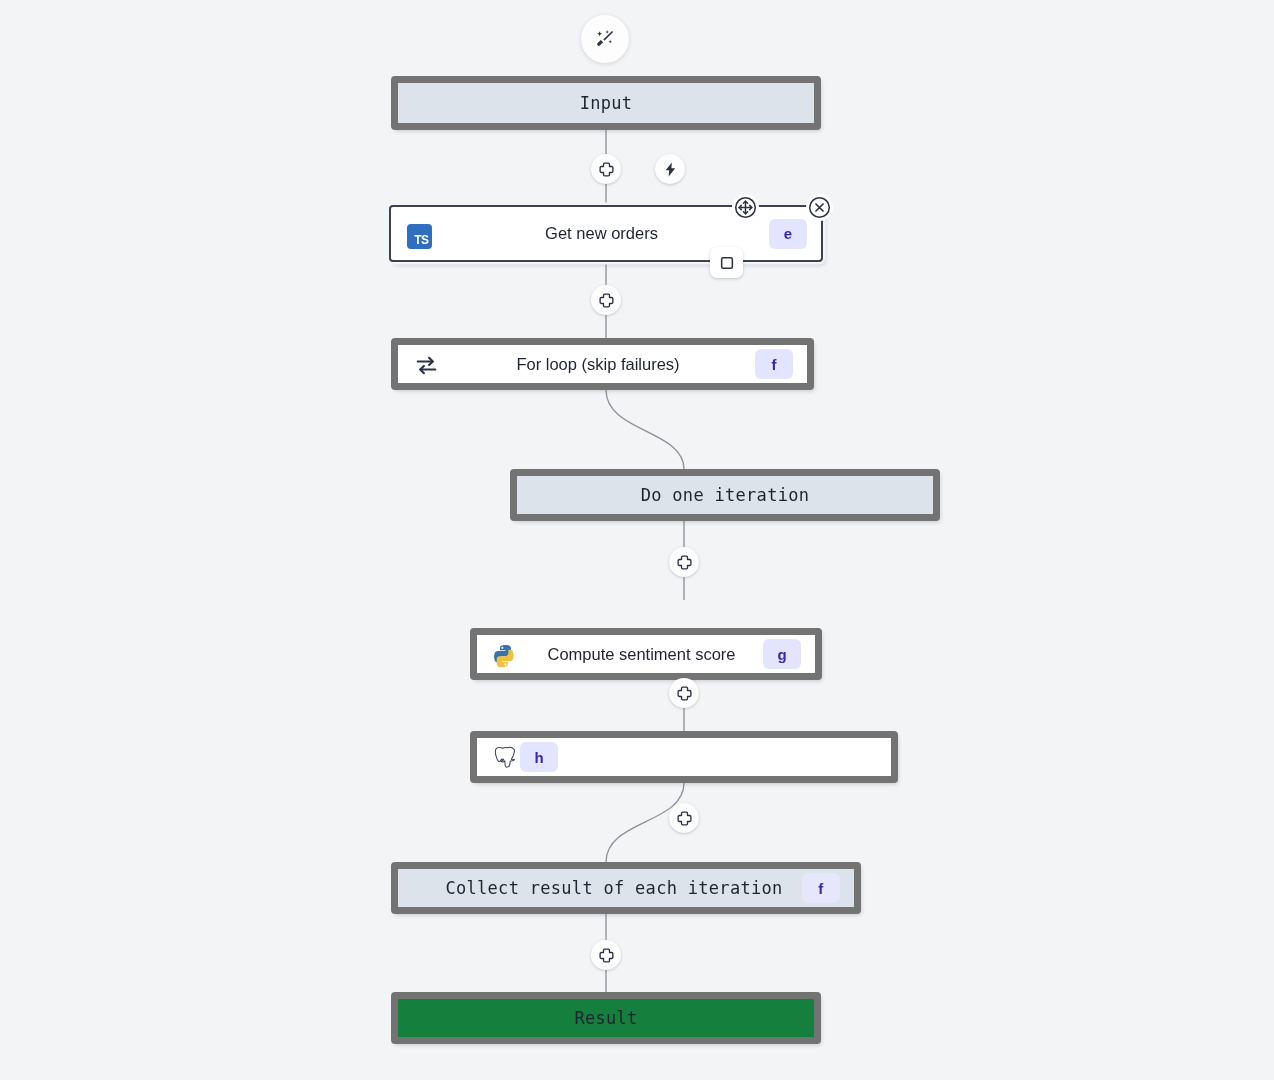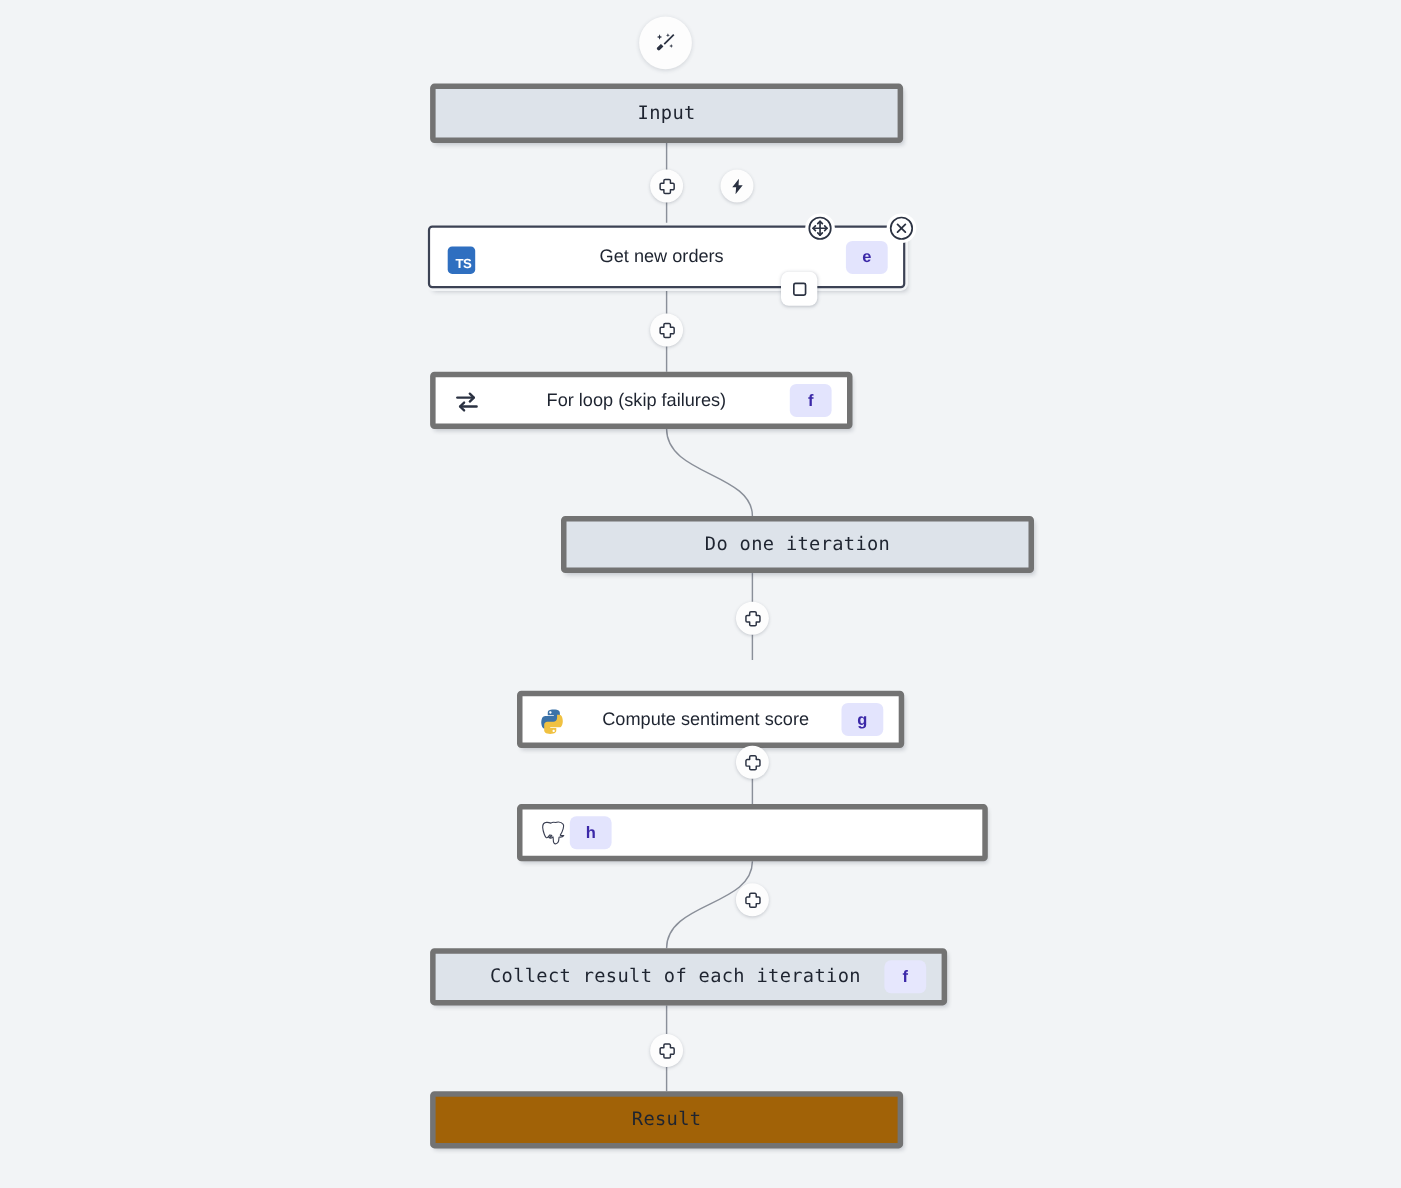--- a/index.html
+++ b/index.html
@@ -30,39 +30,39 @@
     pointer-events: none;
   }
 
   
   .node {
     position: absolute;
     box-sizing: border-box;
     display: flex;
     align-items: center;
     border-radius: 4px;
-    border: 5px solid #737373;
+    border: 7px solid #737373;
     box-shadow: 2px 3px 4px -2px rgba(40,50,70,.22);
   }
   .node .title {
     flex: 1;
     text-align: center;
     color: #1e2430;
     white-space: nowrap;
   }
 
   
   .node.mono {
     background: #dde3ea;
     font-family: "DejaVu Sans Mono", monospace;
     font-size: 17px;
     letter-spacing: .3px;
   }
   .node.plain {
-    background: #a16207;
+    background: #15803d;
     font-family: "DejaVu Sans Mono", monospace;
     font-size: 17px;
     letter-spacing: .3px;
   }
   
   .node.step {
     background: #ffffff;
     font-family: "Liberation Sans", sans-serif;
     font-size: 16.5px;
   }
@@ -261,21 +261,21 @@
 
   <div class="circle-btn" style="left:591px; top:285px;">
     <svg width="17" height="17" viewBox="0 0 24 24">
       <path d="M9.4 3 h5.2 a1.6 1.6 0 0 1 1.6 1.6 V7.8 h3.2 A1.6 1.6 0 0 1 21 9.4
                v5.2 a1.6 1.6 0 0 1 -1.6 1.6 H16.2 v3.2 a1.6 1.6 0 0 1 -1.6 1.6
                H9.4 a1.6 1.6 0 0 1 -1.6 -1.6 V16.2 H4.6 A1.6 1.6 0 0 1 3 14.6
                V9.4 A1.6 1.6 0 0 1 4.6 7.8 H7.8 V4.6 A1.6 1.6 0 0 1 9.4 3 Z" fill="none" stroke="#2b3242" stroke-width="1.9" stroke-linejoin="round"></path>
     </svg>
   </div>
 
-  <div class="node step" style="left:391px; top:338px; width:384px; height:52px;">
+  <div class="node step" style="left:391px; top:338px; width:423px; height:52px;">
     <span class="node-icon">
       <svg width="27" height="27" viewBox="0 0 24 24">
         <g fill="none" stroke="#2b3242" stroke-width="1.9" stroke-linecap="round" stroke-linejoin="round">
           <path d="M4.2 8.4 H17.3"></path>
           <path d="M14.3 5.2 L17.6 8.4 L14.3 11.6"></path>
           <path d="M19.8 15.6 H6.7"></path>
           <path d="M9.7 12.4 L6.4 15.6 L9.7 18.8"></path>
         </g>
       </svg>
     </span>

